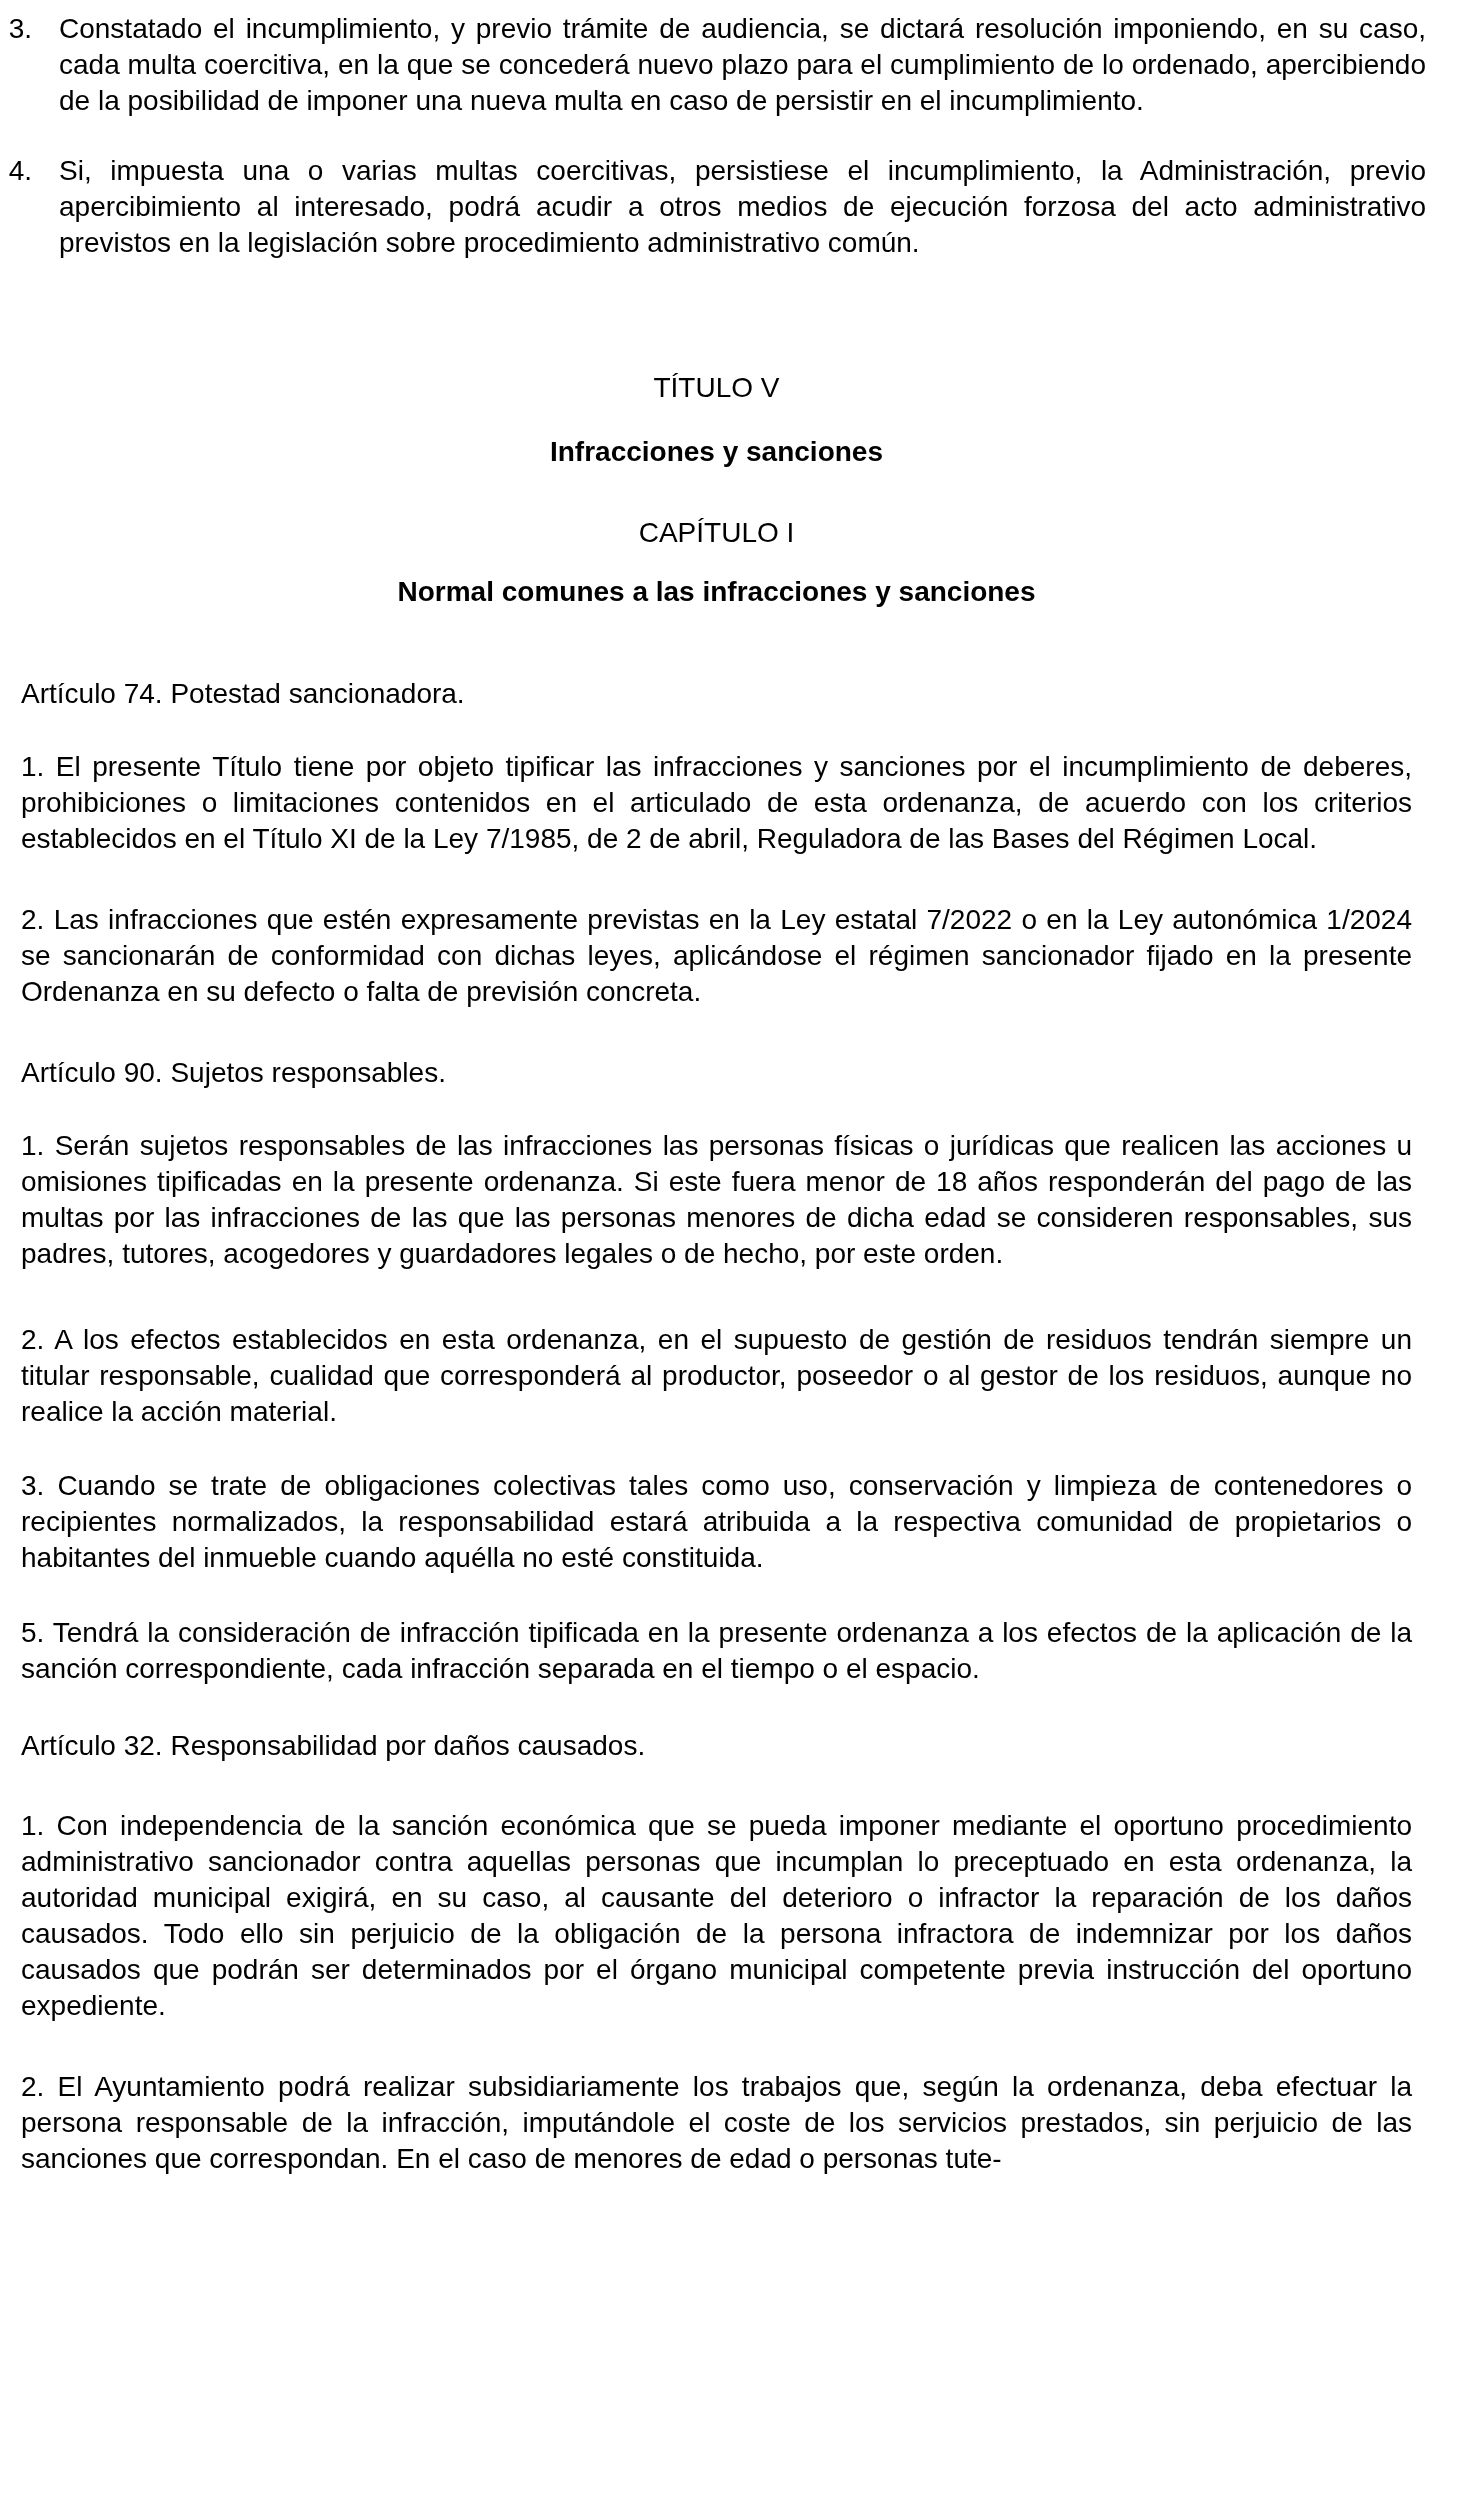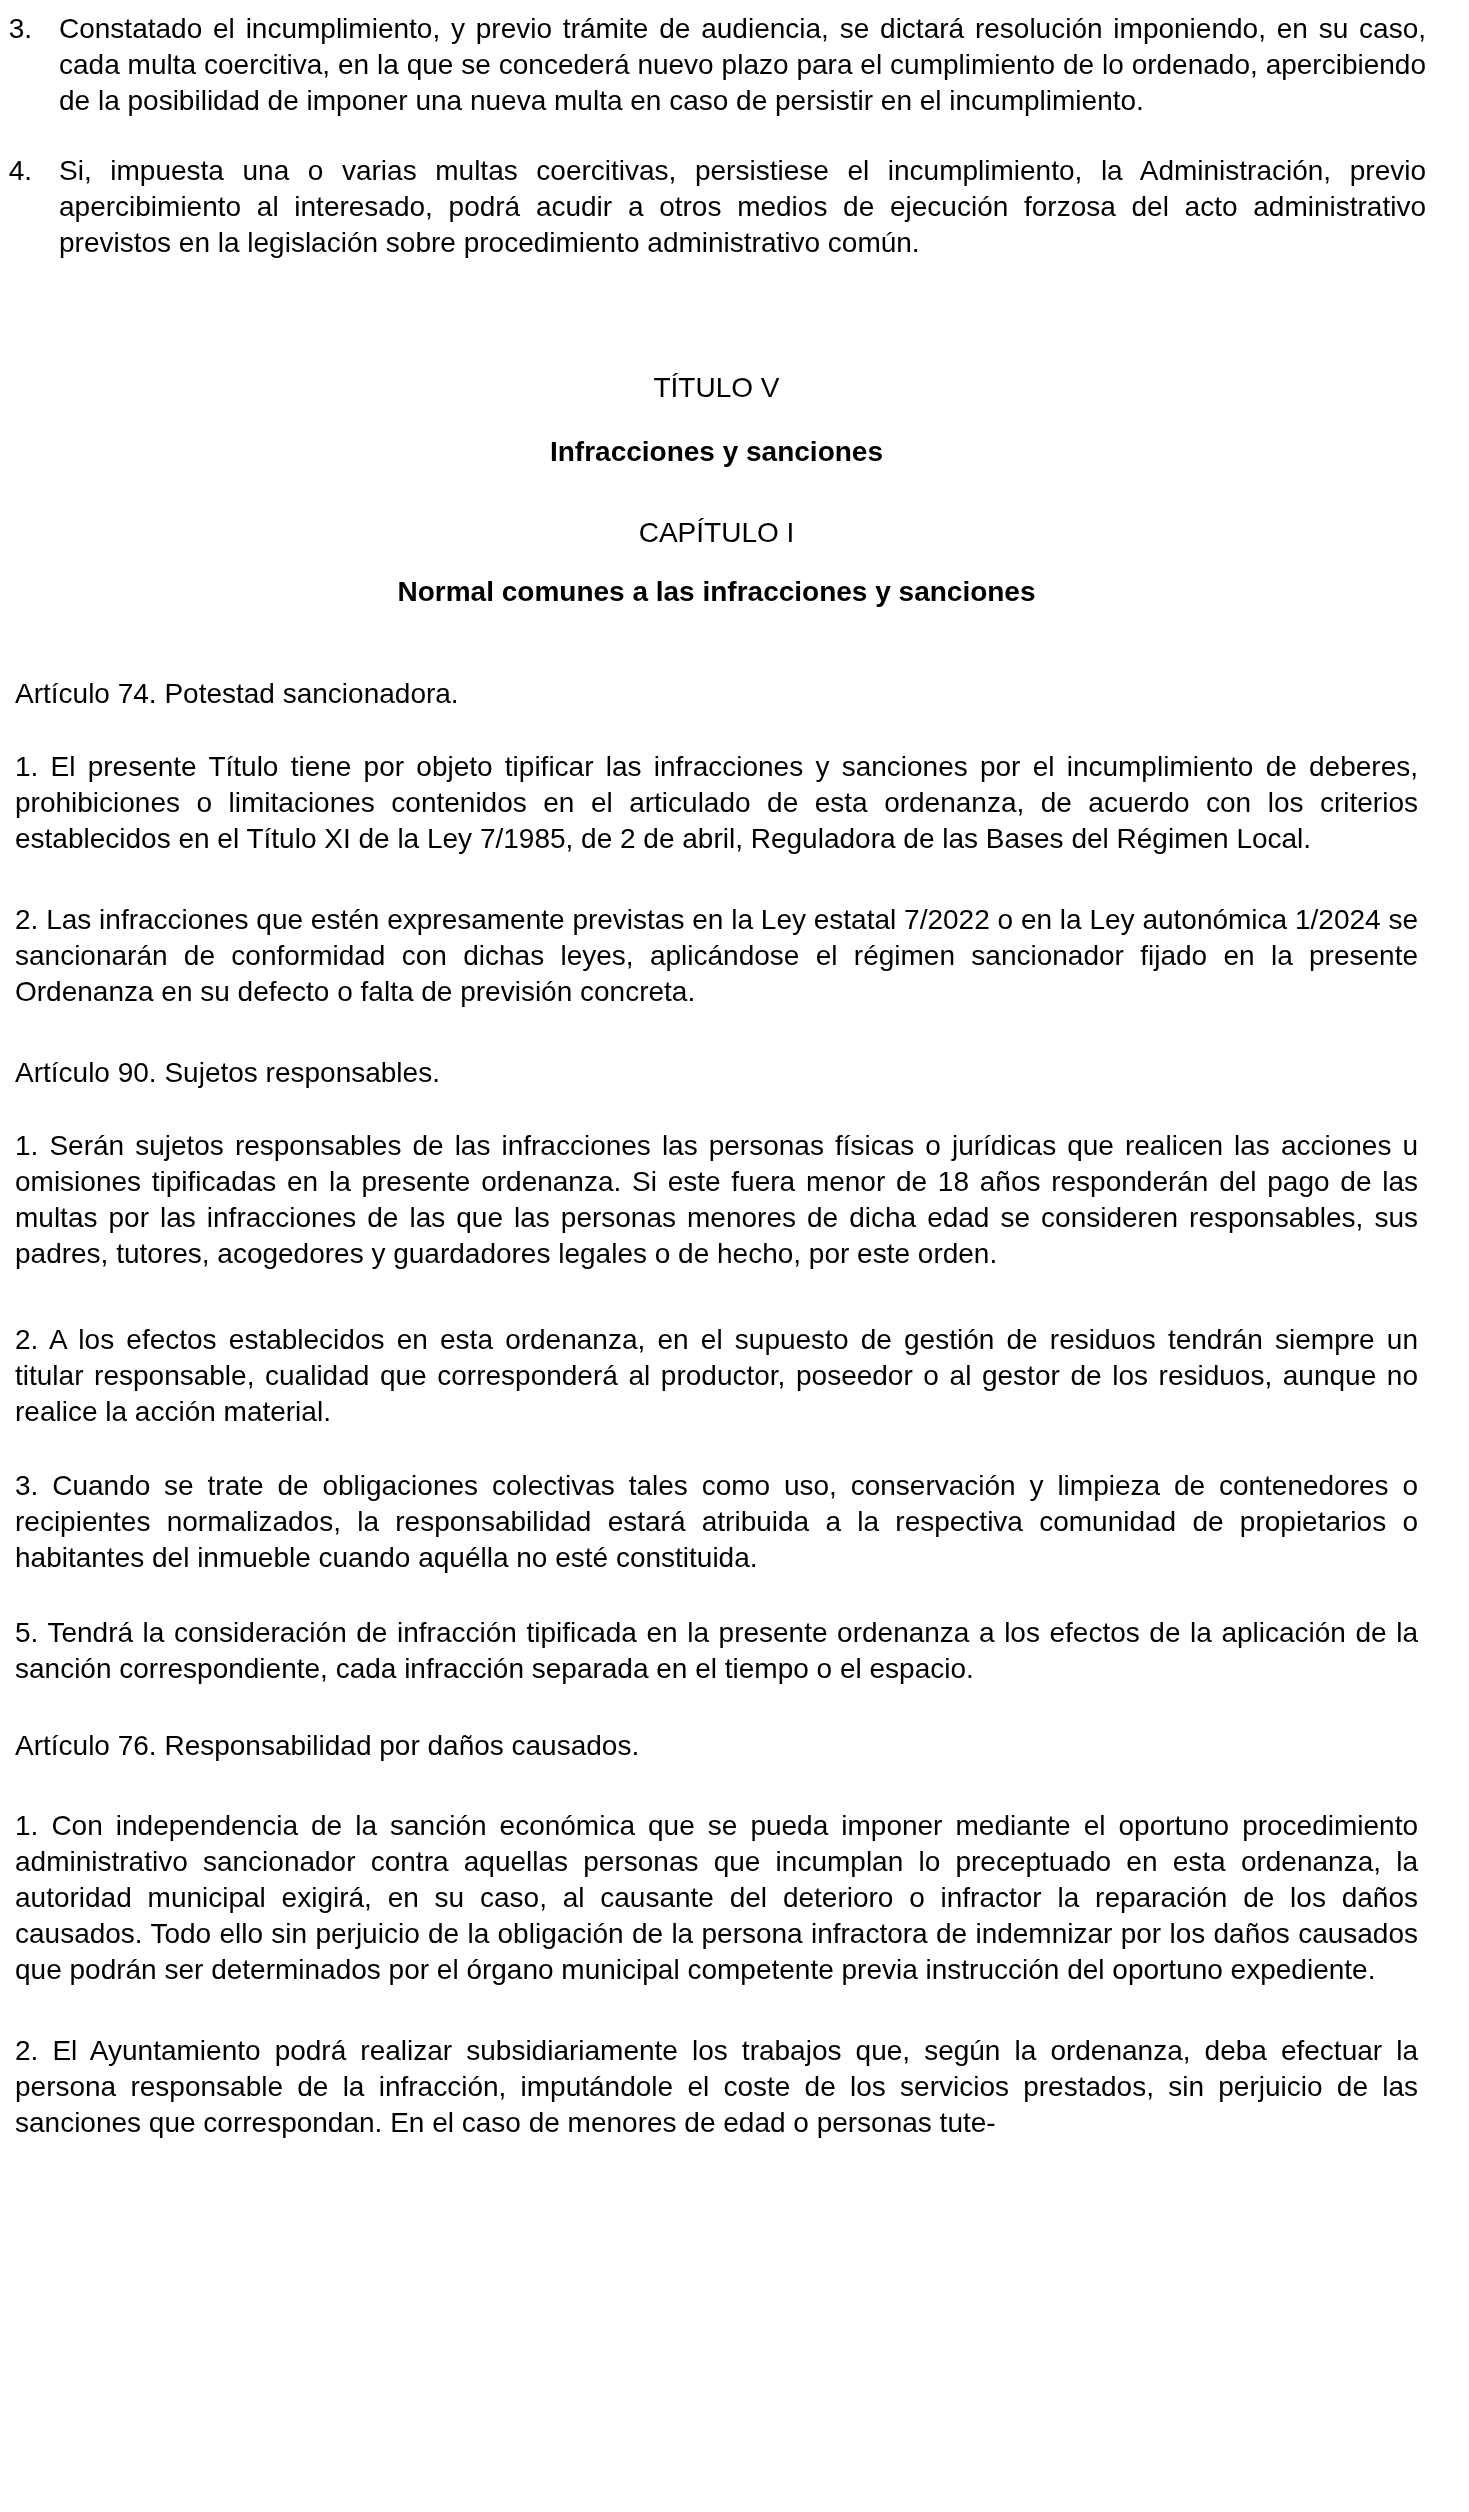--- a/index.html
+++ b/index.html
@@ -14,21 +14,21 @@
     font-size: 28px;
     line-height: 36px;
   }
   .page {
     box-sizing: border-box;
     width: 1470px;
     min-height: 2512px;
     padding: 10.5px 44px 59px 7px;
     background: #ffffff;
   }
-  p { margin: 8px; }
+  p { margin: 14px; }
   .para {
     text-align: justify;
   }
   .li {
     position: relative;
     padding-left: 52px;
     text-align: justify;
   }
   .li .num {
     position: absolute;
@@ -79,21 +79,21 @@
   <p class="para" style="margin-top:37px">1. Serán sujetos responsables de las infracciones las personas físicas o jurídicas que realicen las acciones u omisiones tipificadas en la presente ordenanza. Si este fuera menor de 18 años responderán del pago de las multas por las infracciones de las que las personas menores de dicha edad se consideren responsables, sus padres, tutores, acogedores y guardadores legales o de hecho, por este orden.</p>
 
   <p class="para" style="margin-top:50px">2. A los efectos establecidos en esta ordenanza, en el supuesto de gestión de residuos tendrán siempre un titular responsable, cualidad que corresponderá al productor, poseedor o al gestor de los residuos, aunque no realice la acción material.</p>
 
   <p class="para" style="margin-top:38px">3. Cuando se trate de obligaciones colectivas tales como uso, conservación y limpieza de contenedores o recipientes normalizados, la responsabilidad estará atribuida a la respectiva comunidad de propietarios o habitantes del inmueble cuando aquélla no esté constituida.</p>
 
 
   <p class="para" style="margin-top:39px">5. Tendrá la consideración de infracción tipificada en la presente ordenanza a los efectos de la aplicación de la sanción correspondiente, cada infracción separada en el tiempo o el espacio.</p>
 
   <p class="article" style="margin-top:41px">
-    <span>Artículo 76.</span>
+    <span>Artículo 32.</span>
     <span class="it">Responsabilidad por daños causados.</span>
   </p>
 
   <p class="para" style="margin-top:44px">1. Con independencia de la sanción económica que se pueda imponer mediante el oportuno procedimiento administrativo sancionador contra aquellas personas que incumplan lo preceptuado en esta ordenanza, la autoridad municipal exigirá, en su caso, al causante del deterioro o infractor la reparación de los daños causados. Todo ello sin perjuicio de la obligación de la persona infractora de indemnizar por los daños causados que podrán ser determinados por el órgano municipal competente previa instrucción del oportuno expediente.</p>
 
   <p class="para" style="margin-top:45px">2. El Ayuntamiento podrá realizar subsidiariamente los trabajos que, según la ordenanza, deba efectuar la persona responsable de la infracción, imputándole el coste de los servicios prestados, sin perjuicio de las sanciones que correspondan. En el caso de menores de edad o personas tute-</p>
 
 </div>
 
 

